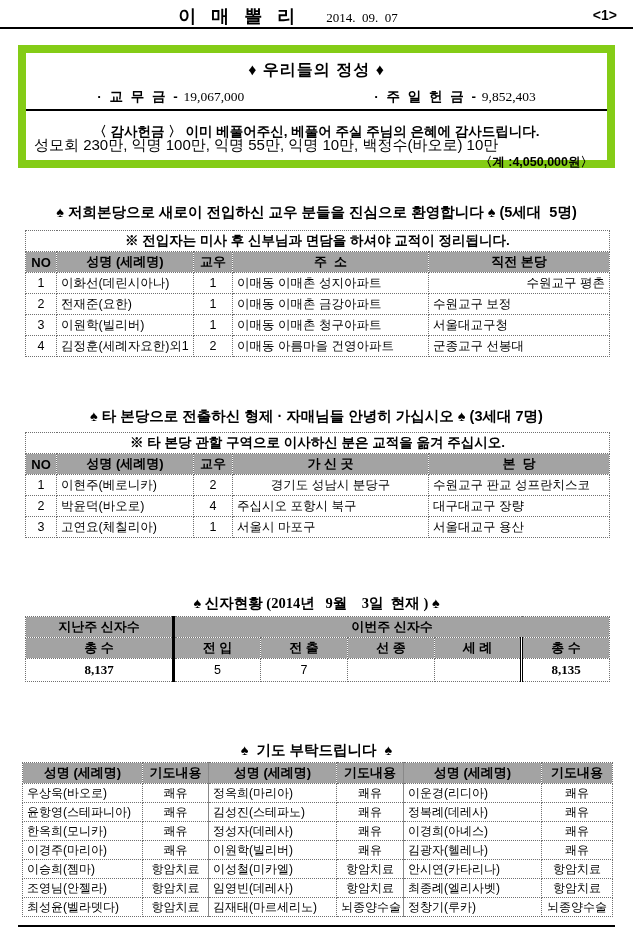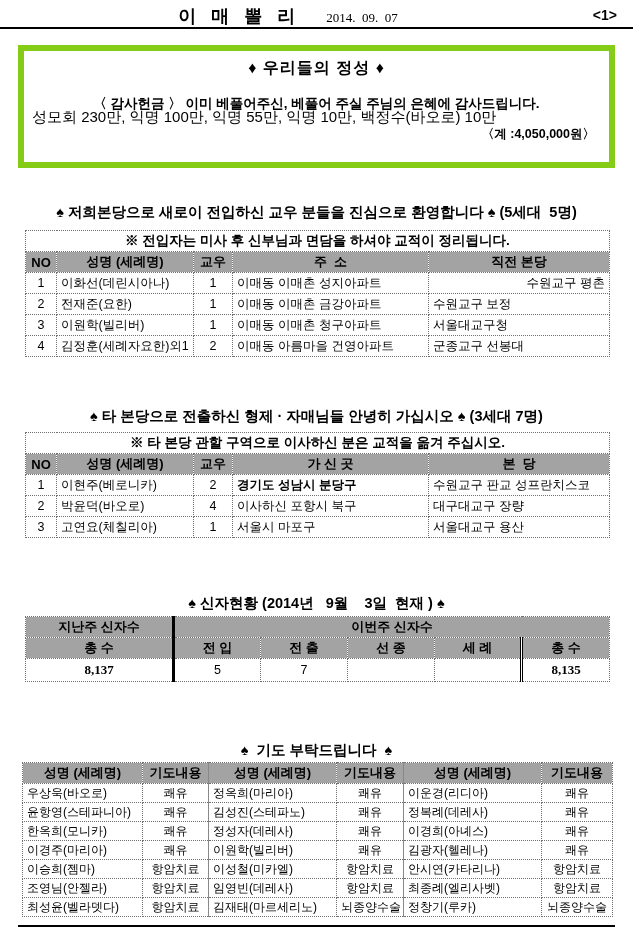--- a/index.html
+++ b/index.html
@@ -9,21 +9,21 @@
   .abs { position:absolute; }
   .pre { white-space:pre; }
 
   
   .hdr-title { font-weight:bold; font-size:18px; letter-spacing:5px; }
   .hdr-date  { font-family:"Liberation Serif", serif; font-size:13px; margin-left:26px; white-space:pre; }
   .hdr-page  { font-weight:bold; font-size:14px; }
   .rule  { border-top:2px solid #000; height:0; }
 
   
-  .box { border:6px solid #84cc16; }
+  .box { border:8px solid #84cc16; }
   .box-title  { text-align:center; font-weight:bold; font-size:16px; padding-top:7px; height:32px; letter-spacing:1px; }
   .box-amts   { display:flex; justify-content:center; gap:130px; align-items:center;
                 height:26px; font-size:13.5px; border-bottom:2px solid #000; }
   .box-amts b { letter-spacing:2px; }
   .num { font-family:"Liberation Serif", serif; }
   .box-gamsa  { text-align:center; font-weight:bold; font-size:13.5px; padding-top:12px; height:23px; }
   .box-detail { font-size:15px; padding:2px 0 0 8px; height:20px; }
   .box-total  { text-align:right; font-weight:bold; font-size:12.5px; padding-right:14px; }
 
   
@@ -50,20 +50,24 @@
 <div id="page">
 
   <div class="abs" style="left:0; top:4px; width:576px; text-align:center;">
     <span class="hdr-title">이 매 뽈 리</span><span class="hdr-date">2014.  09.  07</span>
   </div>
   <div class="abs hdr-page" style="top:7px; right:16px;">&lt;1&gt;</div>
   <div class="abs rule" style="left:0; top:27px; width:633px;"></div>
 
   <div class="abs box" style="left:18px; top:45px; width:597px; height:123px;">
     <div class="box-title">♦  우리들의 정성  ♦</div>
+    <div class="box-amts">
+      <span><b>· 교 무 금 -</b> <span class="num">19,067,000</span></span>
+      <span><b>· 주 일 헌 금 -</b> <span class="num">9,852,403</span></span>
+    </div>
     <div class="box-gamsa">〈 감사헌금 〉  이미 베풀어주신, 베풀어 주실 주님의 은혜에 감사드립니다.</div>
     <div class="box-detail">성모회 230만, 익명 100만, 익명 55만, 익명 10만, 백정수(바오로) 10만</div>
     <div class="box-total">〈계 :4,050,000원〉</div>
   </div>
 
   <div class="abs sec-title" style="top:203px;">♠ 저희본당으로 새로이 전입하신 교우 분들을 진심으로 환영합니다 ♠ (5세대  5명)</div>
   <table class="abs" style="left:25px; top:230px; width:585px;">
     <colgroup>
         <col style="width:31px">
         <col style="width:137px">
@@ -134,41 +138,41 @@
         <th>교우</th>
         <th>가 신 곳</th>
         <th class="pre">본  당</th>
       </tr>
     </tbody>
     <tbody>
         <tr>
           <td style="text-align: center;">1</td>
           <td style="text-align: left;">이현주(베로니카)</td>
           <td style="text-align: center;">2</td>
-          <td style="text-align: left; font-weight: bold;">경기도 성남시 분당구</td>
+          <td style="text-align: center;">경기도 성남시 분당구</td>
           <td style="text-align: left;">수원교구 판교 성프란치스코</td>
         </tr>
         <tr>
           <td style="text-align: center;">2</td>
           <td style="text-align: left;">박윤덕(바오로)</td>
           <td style="text-align: center;">4</td>
-          <td style="text-align: left;">이사하신 포항시 북구</td>
+          <td style="text-align: left;">주십시오 포항시 북구</td>
           <td style="text-align: left;">대구대교구 장량</td>
         </tr>
         <tr>
           <td style="text-align: center;">3</td>
           <td style="text-align: left;">고연요(체칠리아)</td>
           <td style="text-align: center;">1</td>
           <td style="text-align: left;">서울시 마포구</td>
           <td style="text-align: left;">서울대교구 용산</td>
         </tr>
       </tbody>
   </table>
 
-  <div class="abs sec-title" style="top:594px;">♠ 신자현황 (2014년   9월    3일  현재 ) ♠</div>
+  <div class="abs sec-title" style="top:594px;font-family:Liberation Serif, serif;">♠ 신자현황 (2014년   9월    3일  현재 ) ♠</div>
   <table class="abs" style="left:25px; top:616px; width:585px;">
     <colgroup>
         <col style="width:148px">
         <col style="width:87px">
         <col style="width:87px">
         <col style="width:87px">
         <col style="width:87px">
         <col>
       </colgroup>
     <tbody>

